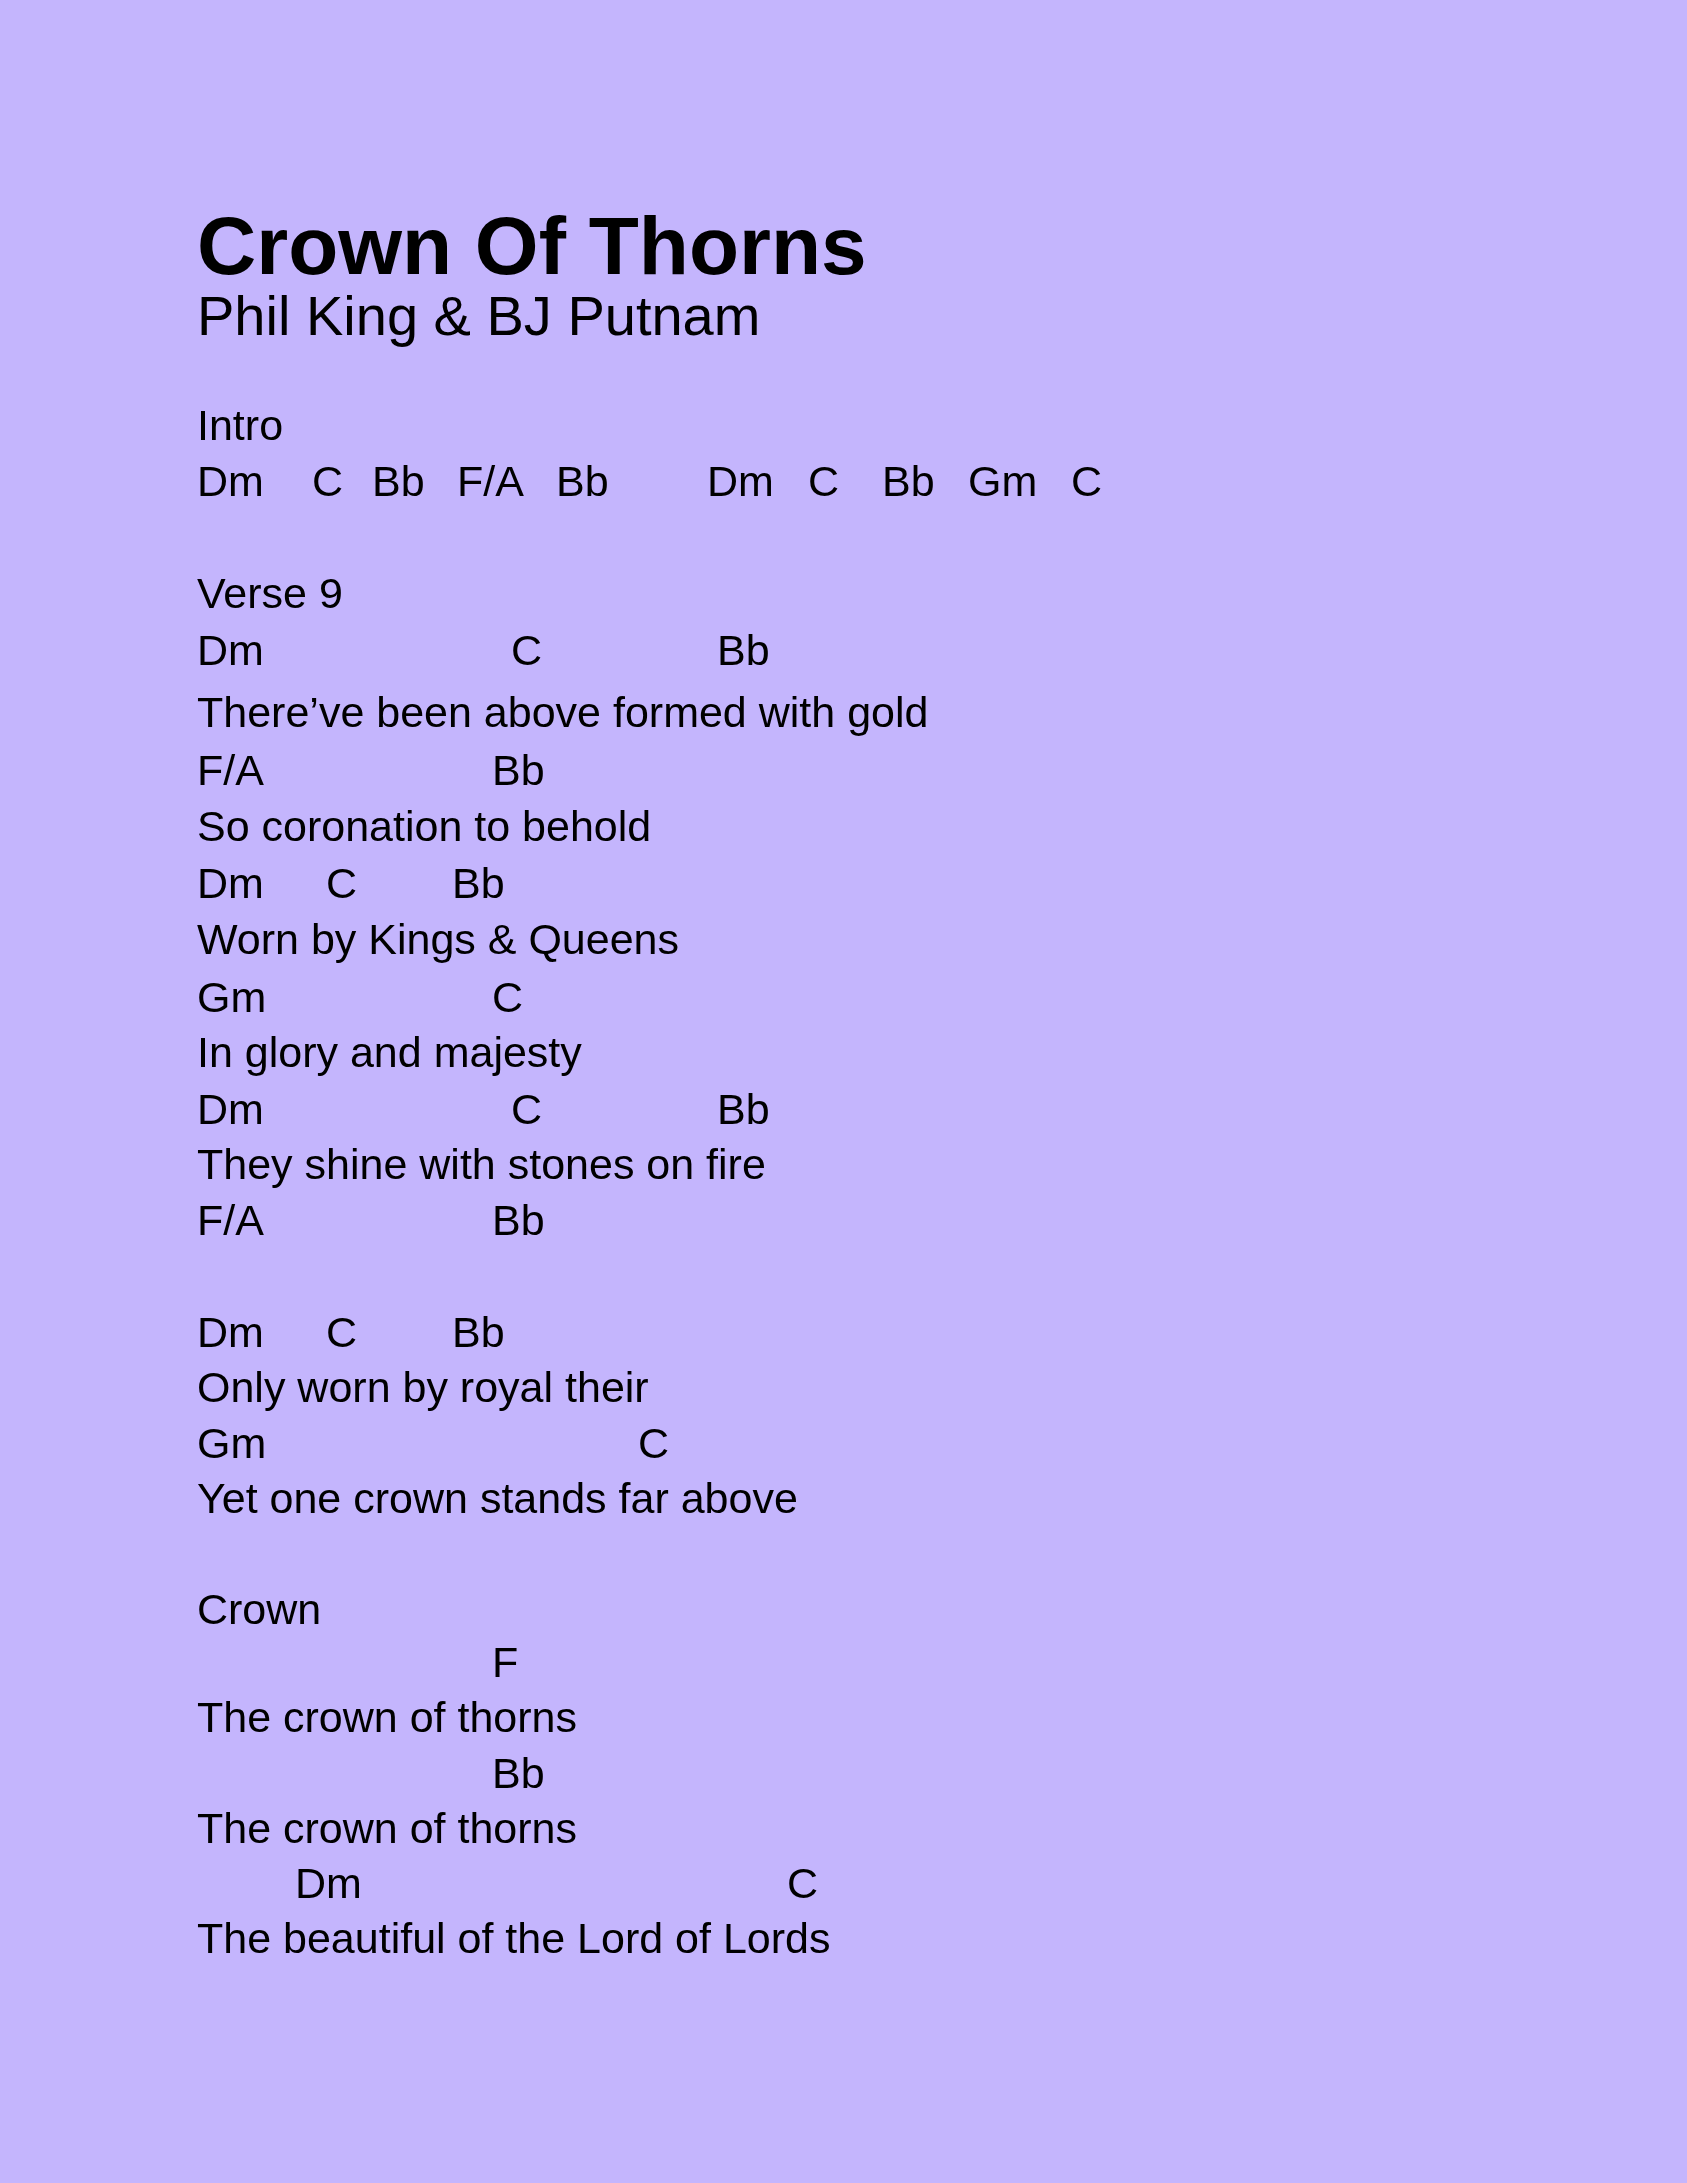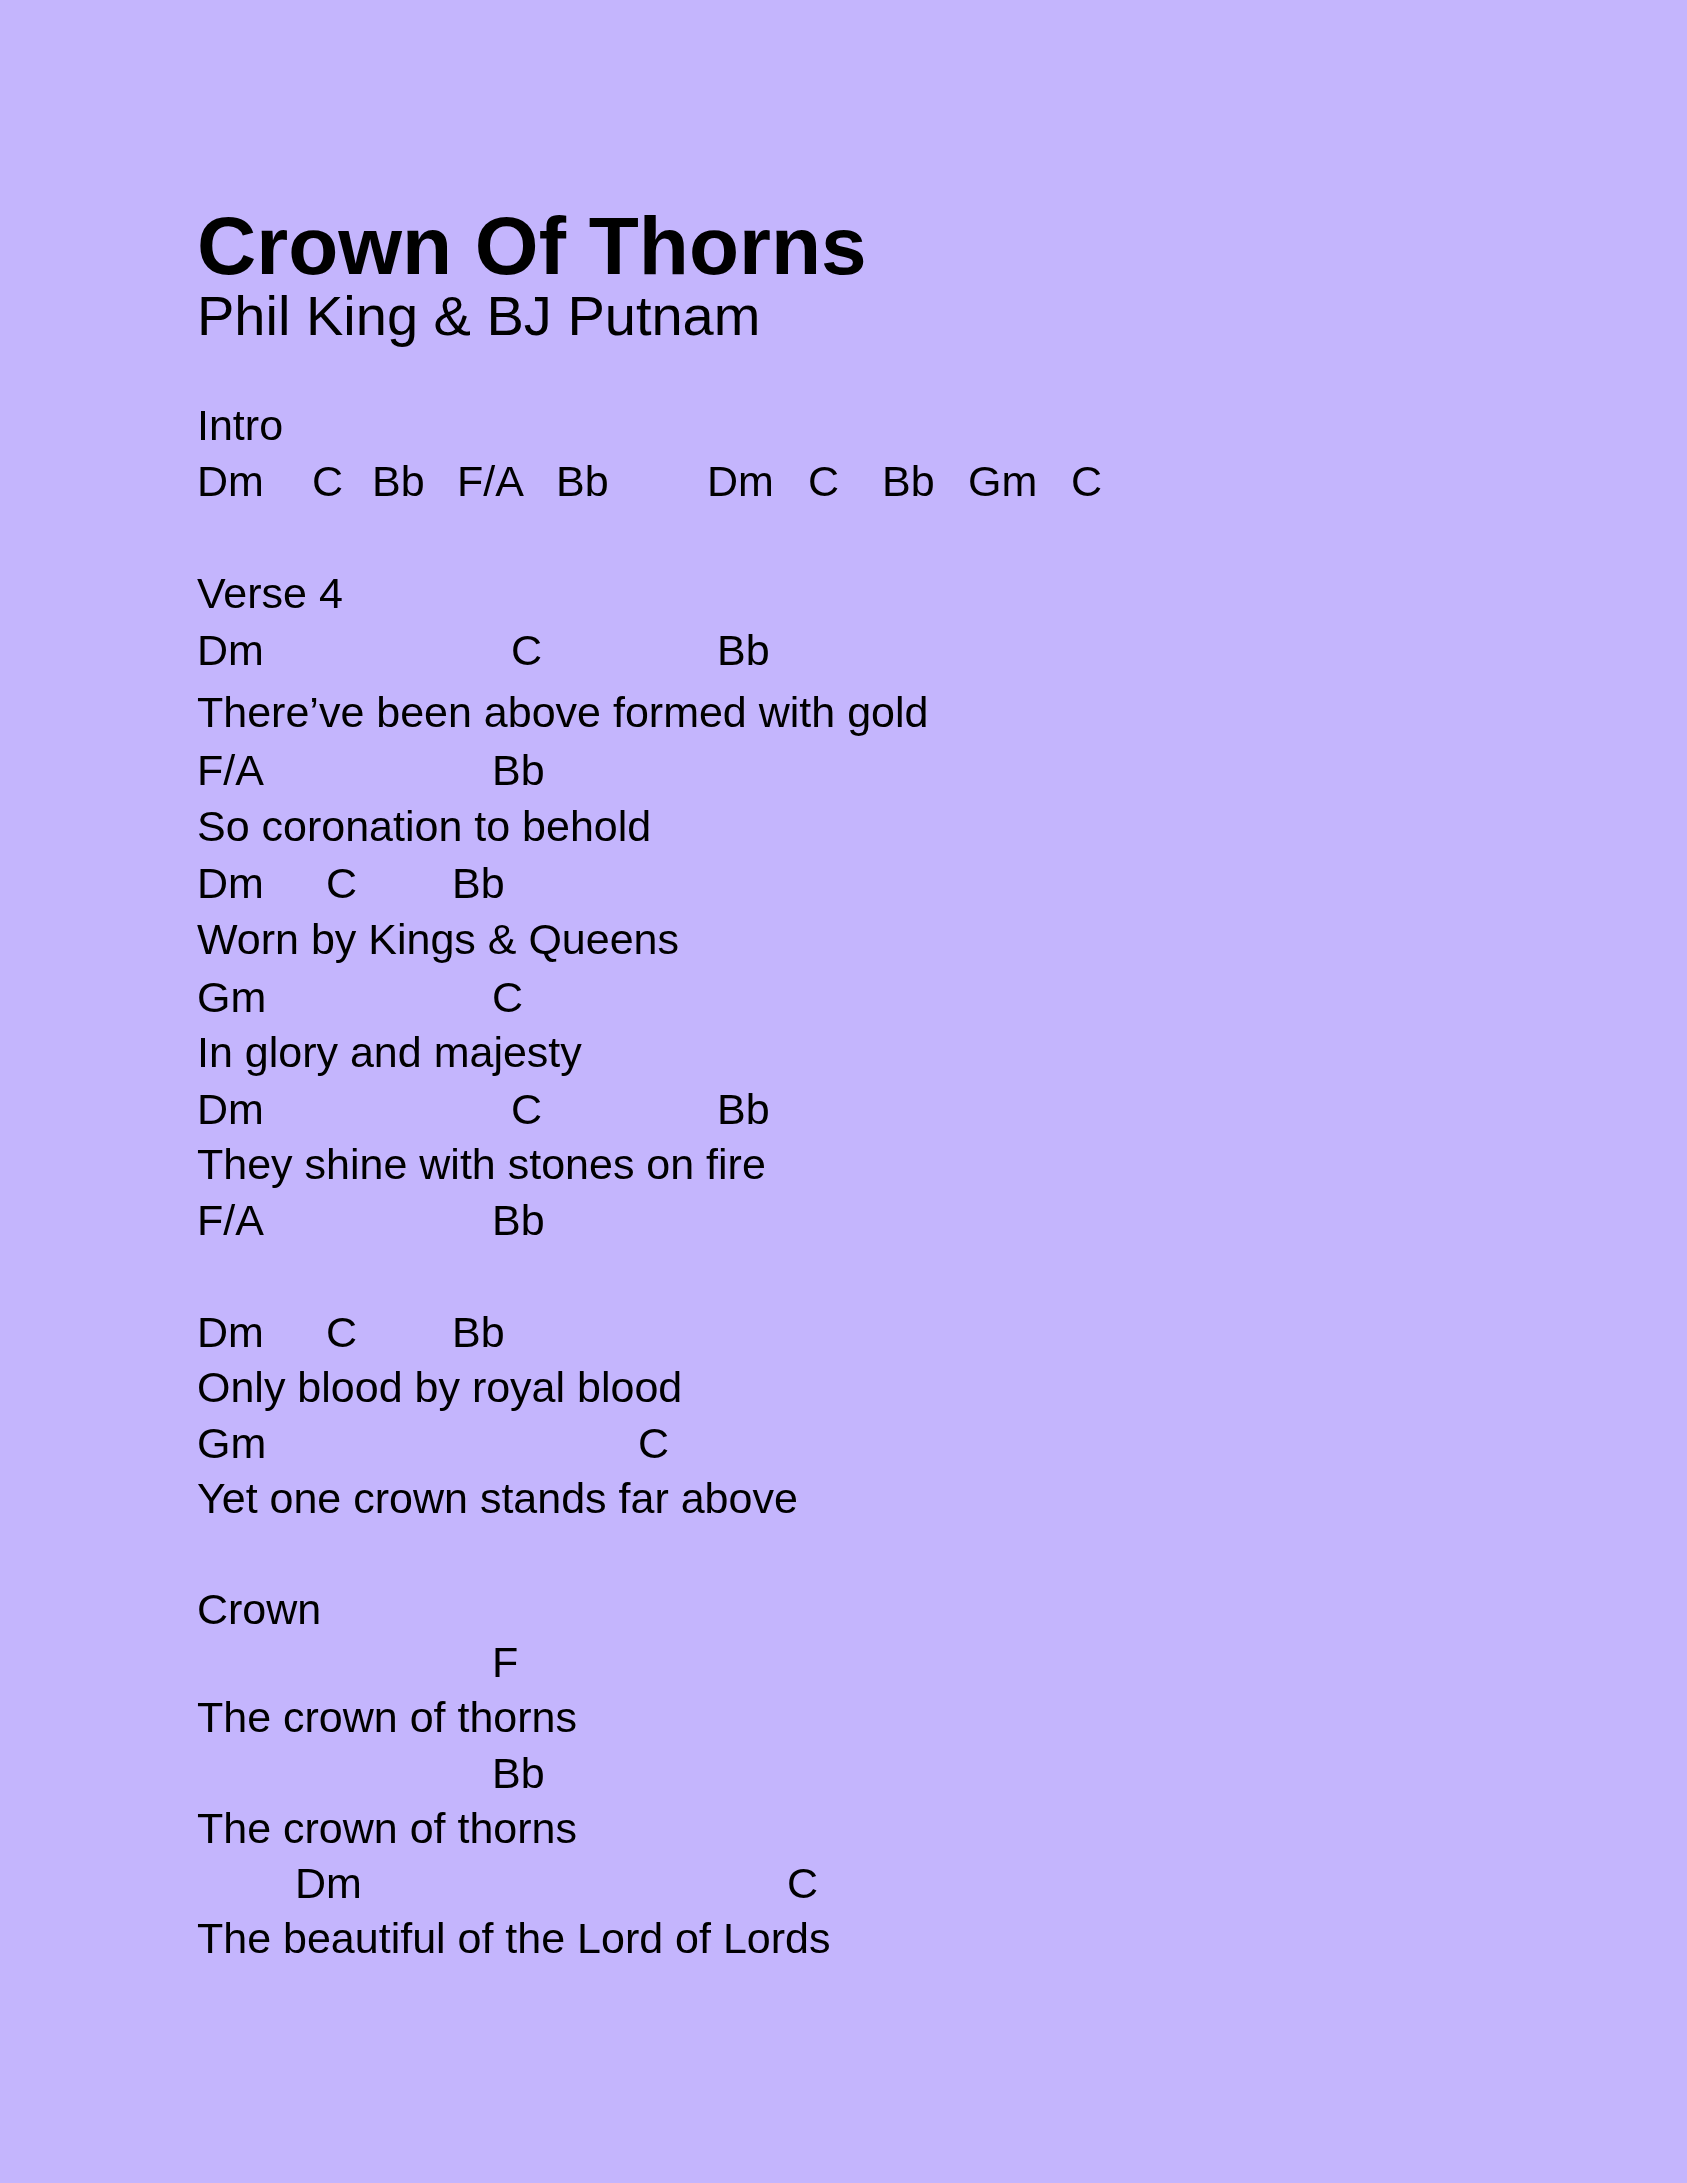--- a/index.html
+++ b/index.html
@@ -26,21 +26,21 @@
     <span class="t line" style="left:372px;top:460px">Bb</span>
     <span class="t line" style="left:457px;top:460px">F/A</span>
     <span class="t line" style="left:556px;top:460px">Bb</span>
     <span class="t line" style="left:707px;top:460px">Dm</span>
     <span class="t line" style="left:808px;top:460px">C</span>
     <span class="t line" style="left:882px;top:460px">Bb</span>
     <span class="t line" style="left:968px;top:460px">Gm</span>
     <span class="t line" style="left:1071px;top:460px">C</span>
   </div>
 
-  <div class="t line" style="left:197px;top:572px">Verse 4</div>
+  <div class="t line" style="left:197px;top:572px">Verse 9</div>
 
   <span class="t line" style="left:197px;top:629px">Dm</span>
   <span class="t line" style="left:511px;top:629px">C</span>
   <span class="t line" style="left:717px;top:629px">Bb</span>
   <div class="t line" style="left:197px;top:691px">There’ve been above formed with gold</div>
 
   <span class="t line" style="left:197px;top:749px">F/A</span>
   <span class="t line" style="left:492px;top:749px">Bb</span>
   <div class="t line" style="left:197px;top:805px">So coronation to behold</div>
 
@@ -57,21 +57,21 @@
   <span class="t line" style="left:511px;top:1088px">C</span>
   <span class="t line" style="left:717px;top:1088px">Bb</span>
   <div class="t line" style="left:197px;top:1143px">They shine with stones on fire</div>
 
   <span class="t line" style="left:197px;top:1199px">F/A</span>
   <span class="t line" style="left:492px;top:1199px">Bb</span>
 
   <span class="t line" style="left:197px;top:1311px">Dm</span>
   <span class="t line" style="left:326px;top:1311px">C</span>
   <span class="t line" style="left:452px;top:1311px">Bb</span>
-  <div class="t line" style="left:197px;top:1366px">Only blood by royal blood</div>
+  <div class="t line" style="left:197px;top:1366px">Only worn by royal their</div>
 
   <span class="t line" style="left:197px;top:1422px">Gm</span>
   <span class="t line" style="left:638px;top:1422px">C</span>
   <div class="t line" style="left:197px;top:1477px">Yet one crown stands far above</div>
 
   <div class="t line" style="left:197px;top:1588px">Crown</div>
 
   <span class="t line" style="left:492px;top:1641px">F</span>
   <div class="t line" style="left:197px;top:1696px">The crown of thorns</div>
 

